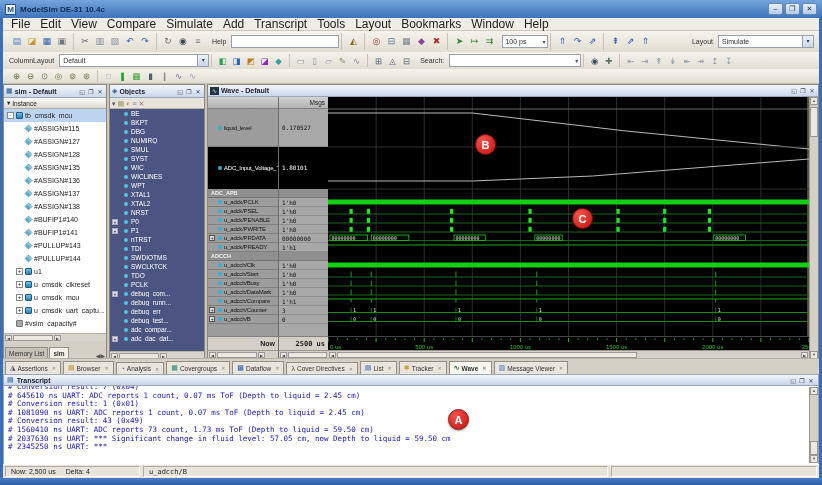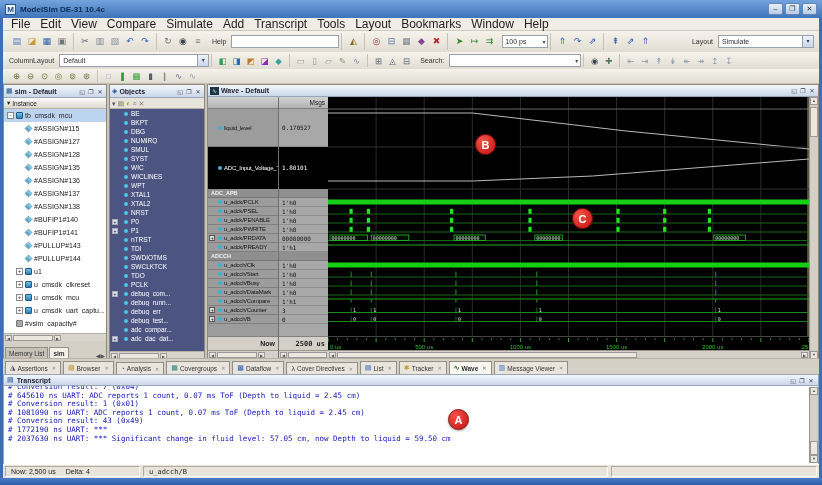--- a/index.html
+++ b/index.html
@@ -941,22 +941,23 @@
         <span class="phbtn">❐</span>
         <span class="phbtn">✕</span>
       </span>
   </div>
   <div class="transcript" id="transcript">
       <div class="tline" style="margin-top: -3px;"># Conversion result:   7 (0x04)</div>
       <div class="tline"># 645610 ns UART: ADC reports 1 count, 0.07 ms ToF (Depth to liquid = 2.45 cm)</div>
       <div class="tline"># Conversion result:   1 (0x01)</div>
       <div class="tline"># 1081090 ns UART: ADC reports 1 count, 0.07 ms ToF (Depth to liquid = 2.45 cm)</div>
       <div class="tline"># Conversion result:  43 (0x49)</div>
-      <div class="tline"># 1772190 ns UART: ***</div>
+      <div class="tline"># 1560410 ns UART: ADC reports 73 count, 1.73 ms ToF (Depth to liquid = 59.50 cm)</div>
       <div class="tline"># 2037630 ns UART: *** Significant change in fluid level: 57.05 cm, now Depth to liquid = 59.50 cm</div>
+      <div class="tline"># 2345250 ns UART: ***</div>
     </div>
   <div class="tr-vscroll">
     <span class="vsb">▲</span>
     <span class="vspace"></span>
     <span class="vsthumb" style="height:14px;margin:0"></span>
     <span class="vsb">▼</span>
   </div>
 
   <div class="statusbar">
     <span class="scell c1">

